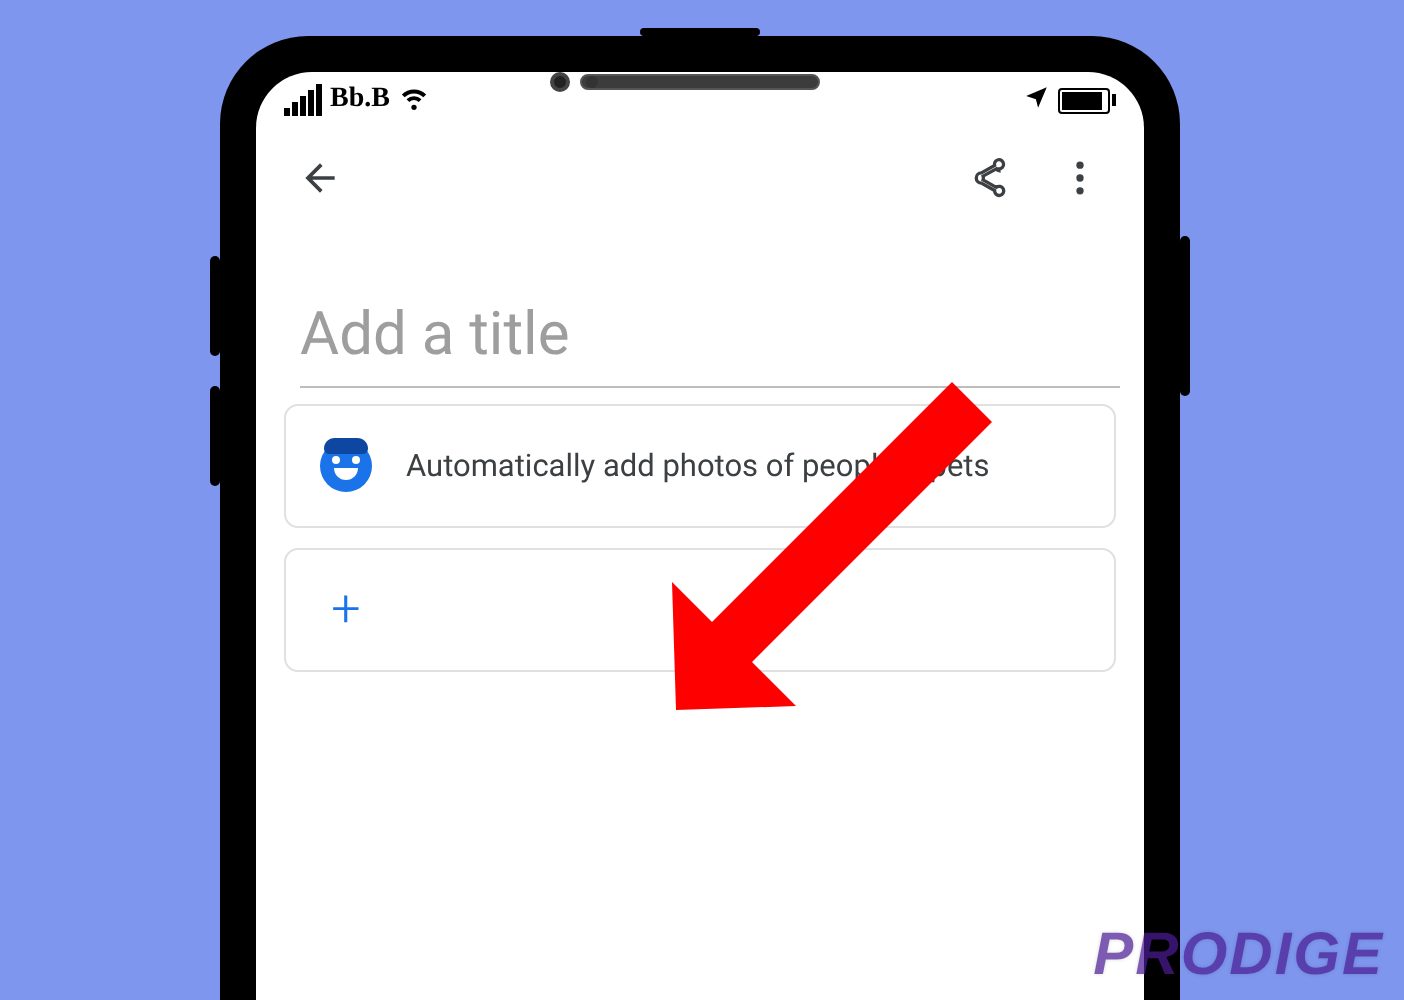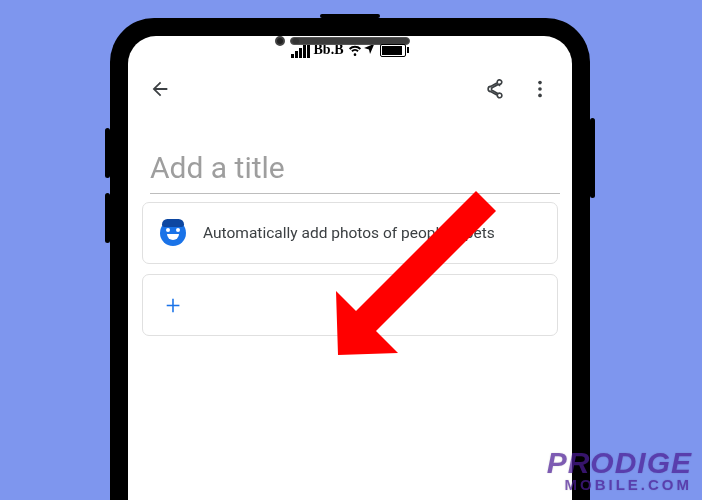--- a/index.html
+++ b/index.html
@@ -38,21 +38,21 @@
   .cam-dot2 { width:6px; height:6px; background:#333; border-radius:50%; position:absolute; left:58px; top:10px;}
   .screen {
     width:100%; height:100%;
     background:#fff;
     border-radius:28px 28px 0 0;
     overflow:hidden;
     display:flex; flex-direction:column;
   }
   
   .status-bar {
-    height:28px; display:flex; align-items:center; justify-content:center;
+    height:28px; display:flex; align-items:center; justify-content:space-between;
     padding:0 14px; font-size:13px; font-weight:700; color:#000;
   }
   .status-left { display:flex; align-items:center; gap:4px; }
   .status-right { display:flex; align-items:center; gap:4px; }
   .signal { display:inline-flex; align-items:flex-end; gap:1px; }
   .signal span { width:3px; background:#000; display:inline-block; }
   .signal span:nth-child(1){height:4px;} .signal span:nth-child(2){height:7px;}
   .signal span:nth-child(3){height:10px;} .signal span:nth-child(4){height:13px;}
   .signal span:nth-child(5){height:16px;}
   .carrier { font-family: Georgia, serif; font-weight:700; font-size:14px;}
@@ -212,14 +212,13 @@
 </div>
 
 <svg class="arrow" viewBox="0 0 190 190">
   <g fill="#ff0000">
     <polygon points="10,180 70,178 48,156 168,36 148,16 28,136 8,116"></polygon>
   </g>
 </svg>
 
 <div class="watermark">
   <div class="l1">PRODIGE</div>
-  <div class="l2">MOBILE.COM</div>
 </div>
 
 </body></html>

